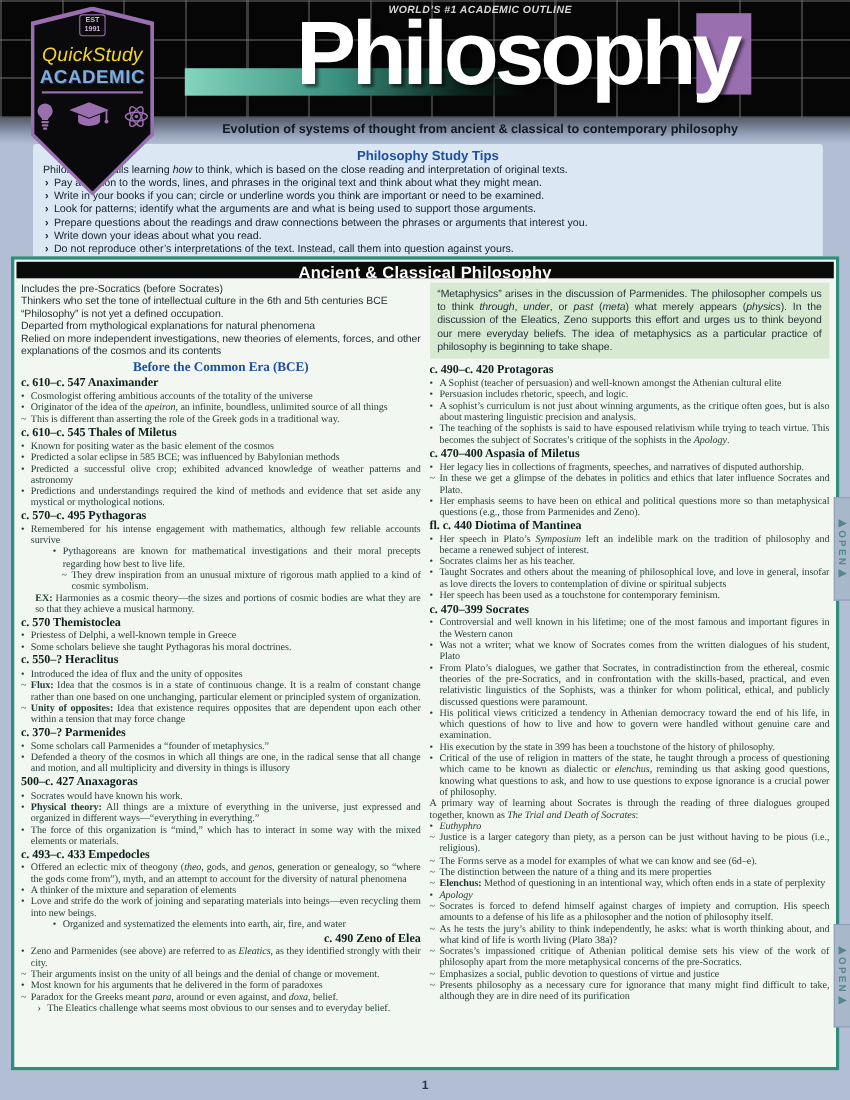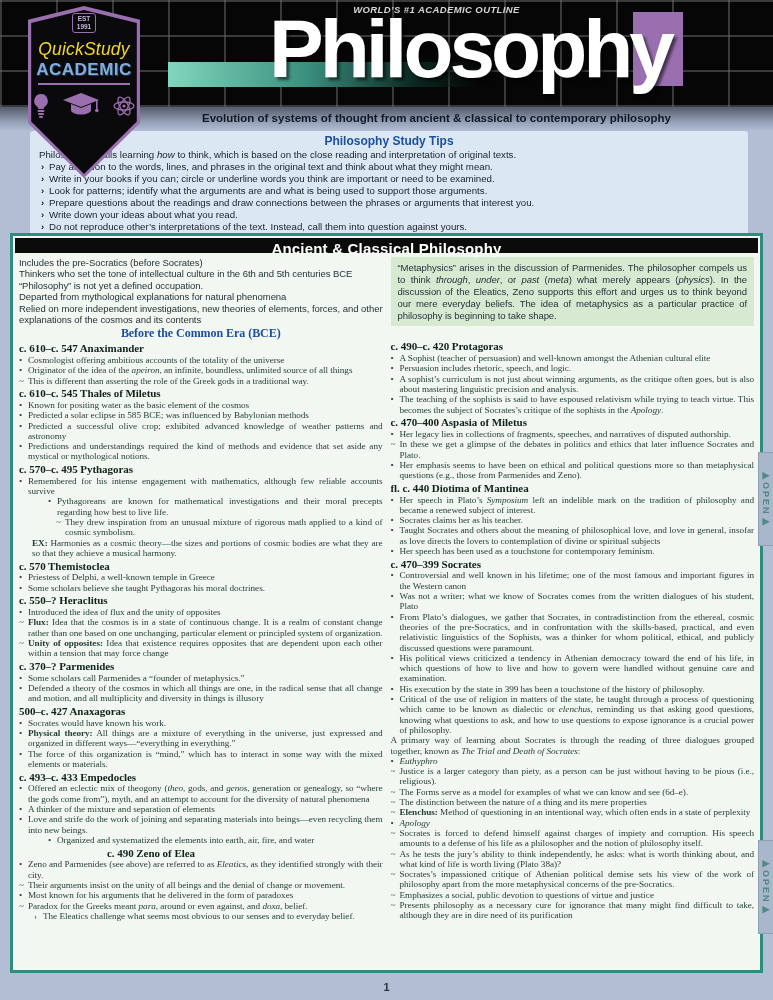--- a/index.html
+++ b/index.html
@@ -59,25 +59,25 @@
     background:var(--c-panel_bg,#f3f7f1);border:3px solid var(--c-teal,#2f8d7c);overflow:hidden;}
   .section-bar{height:15px;margin:2px 2px 0;background:#0b0b0b;color:#fff;text-align:center;
     font-weight:bold;font-size:15px;line-height:21px;letter-spacing:.2px;}
   .cols{display:flex;gap:8px;padding:4px 6px 0;}
   .col{flex:1;min-width:0;font-family:"Liberation Serif",serif;font-size:9.2px;line-height:1.12;
     color:#1f3a36;letter-spacing:-.05px;}
   .intro-line{font-family:"Liberation Sans",sans-serif;font-size:9.5px;line-height:1.2;
     color:#22333a;text-align:justify;}
   .col-subhead{text-align:center;font-weight:bold;font-size:12px;color:var(--c-header_blue,#1d4fa1);
     margin:2px 0 1px;}
-  .callout{background:var(--c-callout_green,#d8e9d2);padding:5px 7px;margin-bottom:14px;
+  .callout{background:var(--c-callout_green,#d8e9d2);padding:5px 7px;margin-bottom:4px;
     font-family:"Liberation Sans",sans-serif;font-size:9.5px;line-height:1.25;color:#22333a;
     text-align:justify;}
   .entry-h{font-weight:bold;font-size:11px;line-height:1.15;color:#0e211e;margin-top:1.5px;}
-  .entry-h-indent{margin-left:88px;}
+  .entry-h-indent{margin-left:88px;text-align:right;}
   .li{position:relative;text-align:justify;}
   .li-b{padding-left:9px;}  .li-b::before{content:"•";position:absolute;left:0;}
   .li-d{padding-left:9px;}  .li-d::before{content:"~";position:absolute;left:0;}
   .li-sb{padding-left:38px;}.li-sb::before{content:"•";position:absolute;left:29px;}
   .li-sd{padding-left:46px;}.li-sd::before{content:"~";position:absolute;left:37px;}
   .li-a{padding-left:24px;} .li-a::before{content:"›";position:absolute;left:15px;}
   .li-ex{padding-left:13px;}
   .li-p{padding-left:0;}
 
   

